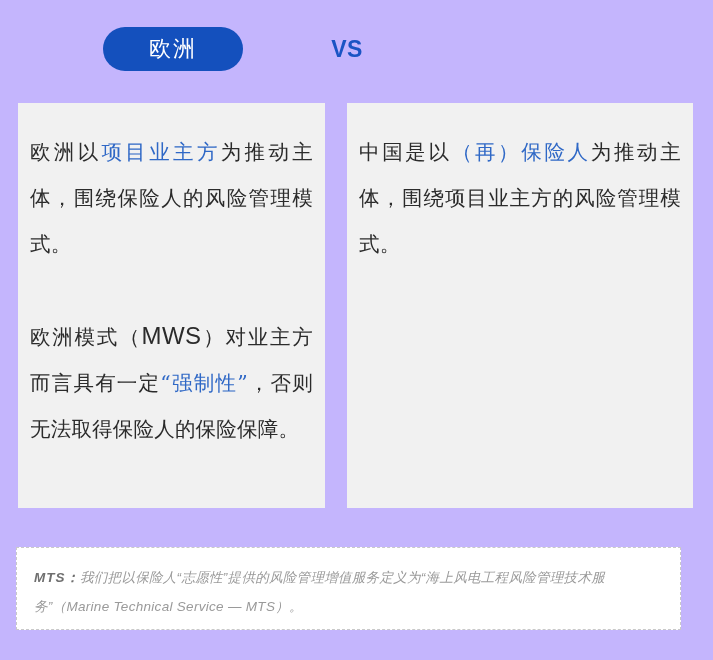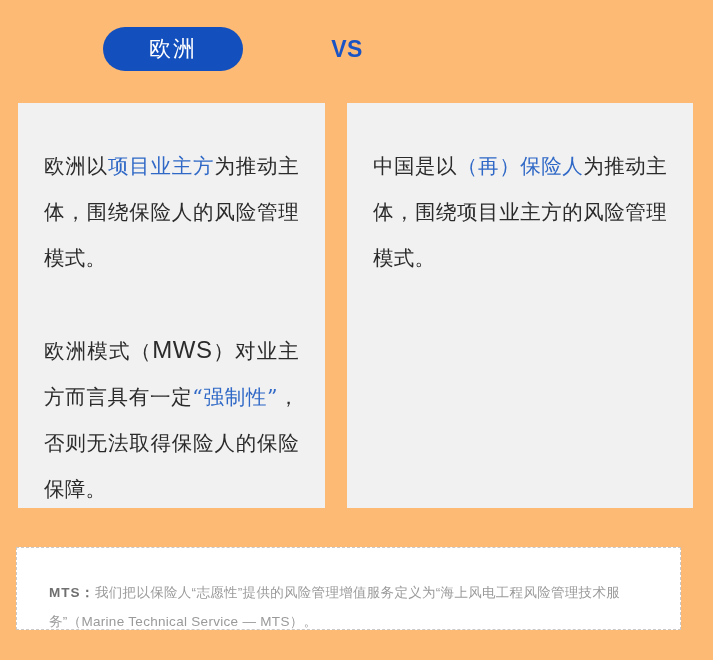--- a/index.html
+++ b/index.html
@@ -11,21 +11,21 @@
     height: 660px;
     background: #ffffff;
     font-family: "Liberation Sans", sans-serif;
     overflow: hidden;
   }
 
   .slide {
     position: relative;
     width: 713px;
     height: 660px;
-    background: #fdba74;
+    background: #c4b5fd;
   }
 
   
   .header-row {
     position: absolute;
     left: 0;
     top: 27px;
     width: 713px;
     height: 44px;
   }
@@ -78,21 +78,21 @@
     top: 0;
     height: 405px;
     background: #f1f1f1;
     box-sizing: border-box;
     padding: 26px 12px 0 12px;
   }
   .panel-left  { left: 18px;  width: 307px; }
   .panel-right { left: 347px; width: 346px; }
 
   .panel p {
-    margin: 14px;
+    margin: 0;
     color: #2b2b2b;
     font-family: "DejaVu Serif", "Liberation Serif", serif;
     font-size: 20.5px;
     line-height: 46px;
     text-align: justify;
     text-justify: inter-character;
     letter-spacing: 0.2px;
   }
   .panel p.second {
     margin-top: 46px;
@@ -112,26 +112,27 @@
     left: 16px;
     top: 547px;
     width: 665px;
     height: 83px;
     box-sizing: border-box;
     border: 1px dashed #c9c9c9;
     padding: 14px 16px 0 16px;
     background: #ffffff;
   }
   .footnote p {
-    margin: 16px;
+    margin: 1px;
     color: #9a9a9a;
     font-family: "Liberation Sans", sans-serif;
     font-size: 13.5px;
     line-height: 29px;
     letter-spacing: 0.3px;
+    font-style: italic;
   }
   .footnote .tag {
     color: #6f6f6f;
     font-weight: bold;
     letter-spacing: 1px;
   }
 </style>
 </head>
 <body>
 

